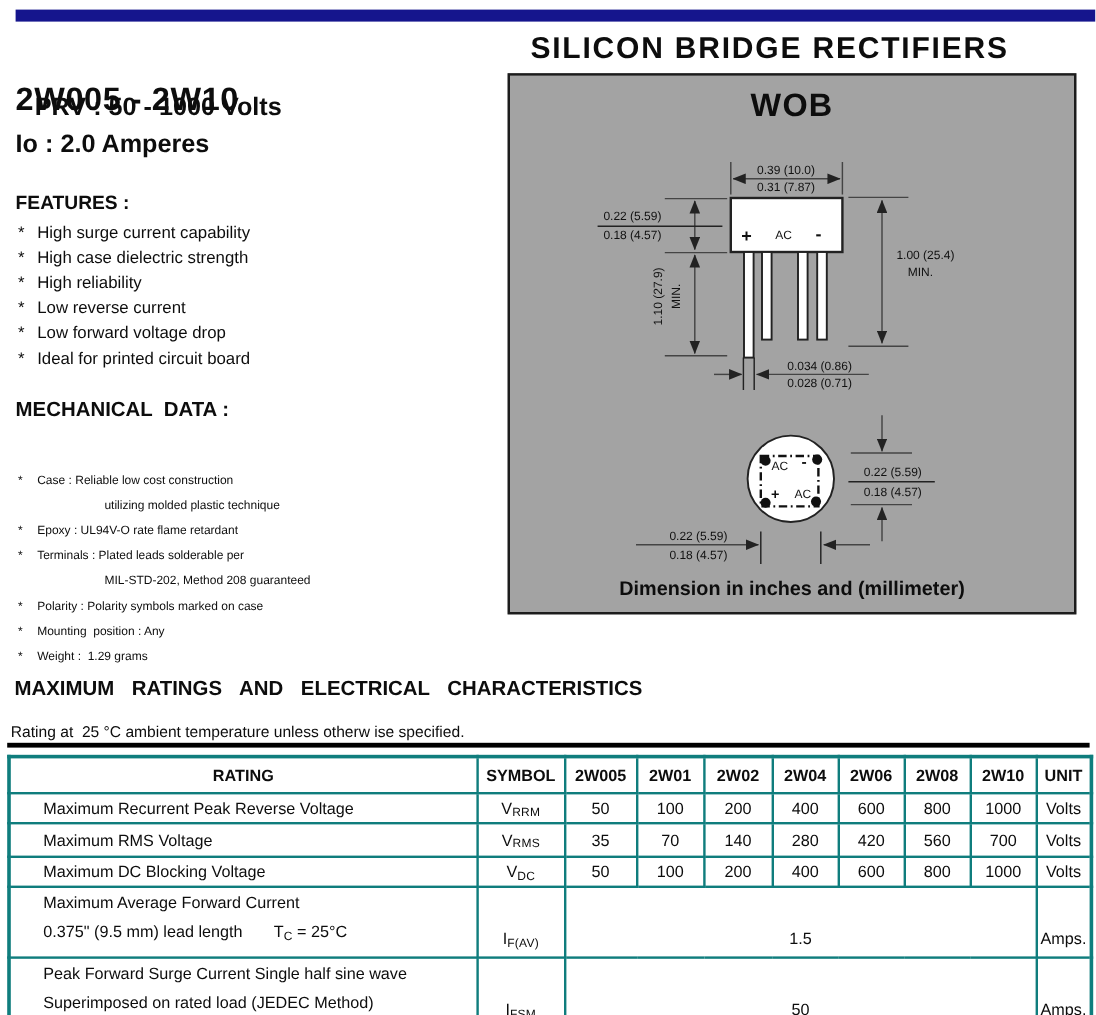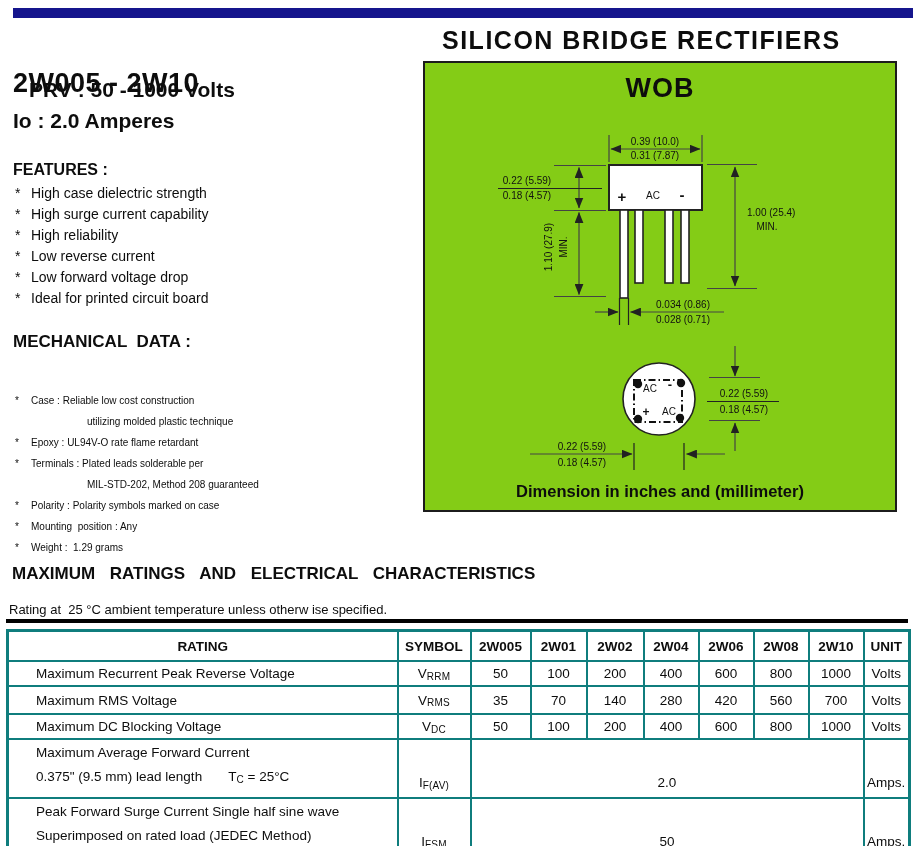--- a/index.html
+++ b/index.html
@@ -14,21 +14,21 @@
   #prv-line{left:29px;top:78px;font-size:21px;font-weight:bold;}
   #io-line{left:13px;top:109px;font-size:21px;font-weight:bold;}
   .sec-head{font-weight:bold;white-space:pre-wrap;}
   #features-heading{left:13px;top:161px;font-size:16px;}
   #features-list{left:15px;top:183px;font-size:14px;}
   #mechanical-heading{left:13px;top:332px;font-size:17px;}
   #mechanical-list{left:15px;top:354px;font-size:10px;margin-top:36px;}
   .li{height:21px;line-height:21px;white-space:pre-wrap;}
   .li .bullet{display:inline-block;width:16px;}
   .li.cont{padding-left:72px;}
-  #wob-box{left:423px;top:61px;width:470px;height:447px;border:2px solid #1c1c1c;background:#84cc16;}
+  #wob-box{left:423px;top:61px;width:470px;height:447px;border:2px solid #1c1c1c;background:#a3a3a3;}
   #wob-title{position:absolute;left:0;top:10px;width:100%;text-align:center;font-size:27px;font-weight:bold;letter-spacing:1px;}
   #wob-svg{position:absolute;left:0;top:0;}
   #dimension-note{position:absolute;left:0;bottom:9px;width:100%;text-align:center;font-size:16.5px;font-weight:bold;}
   #ratings-heading{left:12px;top:564px;font-size:17px;font-weight:bold;word-spacing:10px;white-space:nowrap;}
   #ratings-notes{left:9px;top:564px;font-size:13px;line-height:18.5px;white-space:pre-wrap;}
   #black-rule{left:6px;top:619px;width:902px;height:4px;background:#000;}
   #ratings-table{left:6px;top:629px;}
   table{border-collapse:collapse;table-layout:fixed;width:902px;background:#fff;}
   td,th{border:2px solid #0f7d7d;font-size:13.5px;padding:0;overflow:hidden;}
   table{border:3px solid #0f7d7d;}
@@ -52,22 +52,22 @@
 
   <div id="top-bar" class="abs"></div>
 
   <div id="part-number" class="abs">2W005 - 2W10</div>
   <div id="main-title" class="abs">SILICON BRIDGE RECTIFIERS</div>
   <div id="prv-line" class="abs">PRV : 50 - 1000 Volts</div>
   <div id="io-line" class="abs">Io : 2.0 Amperes</div>
 
   <div id="features-heading" class="abs sec-head">FEATURES :</div>
   <div id="features-list" class="abs">
+    <div class="li"><span class="bullet">*</span><span>High surge current capability</span></div>
     <div class="li"><span class="bullet">*</span><span>High case dielectric strength</span></div>
-    <div class="li"><span class="bullet">*</span><span>High surge current capability</span></div>
     <div class="li"><span class="bullet">*</span><span>High reliability</span></div>
     <div class="li"><span class="bullet">*</span><span>Low reverse current</span></div>
     <div class="li"><span class="bullet">*</span><span>Low forward voltage drop</span></div>
     <div class="li"><span class="bullet">*</span><span>Ideal for printed circuit board</span></div>
   </div>
 
   <div id="mechanical-heading" class="abs sec-head">MECHANICAL  DATA :</div>
   <div id="mechanical-list" class="abs">
     <div class="li"><span class="bullet">*</span><span>Case : Reliable low cost construction</span></div>
     <div class="li cont"><span>utilizing molded plastic technique</span></div>
@@ -228,21 +228,21 @@
         <td>800</td>
         <td>1000</td>
         <td>Volts</td>
       </tr>
       <tr class="tall">
         <td class="rating">
           <div class="l1">Maximum Average Forward Current</div>
           <div class="l2"><span>0.375" (9.5 mm) lead length</span><span class="tc-gap"></span><span>T</span><span class="tsub">C</span><span> = 25°C</span></div>
         </td>
         <td><span>I</span><span class="tsub">F(AV)</span></td>
-        <td colspan="7">2.0</td>
+        <td colspan="7">1.5</td>
         <td>Amps.</td>
       </tr>
       <tr class="tall">
         <td class="rating">
           <div class="l1">Peak Forward Surge Current Single half sine wave</div>
           <div class="l2">Superimposed on rated load (JEDEC Method)</div>
         </td>
         <td><span>I</span><span class="tsub">FSM</span></td>
         <td colspan="7">50</td>
         <td>Amps.</td>

